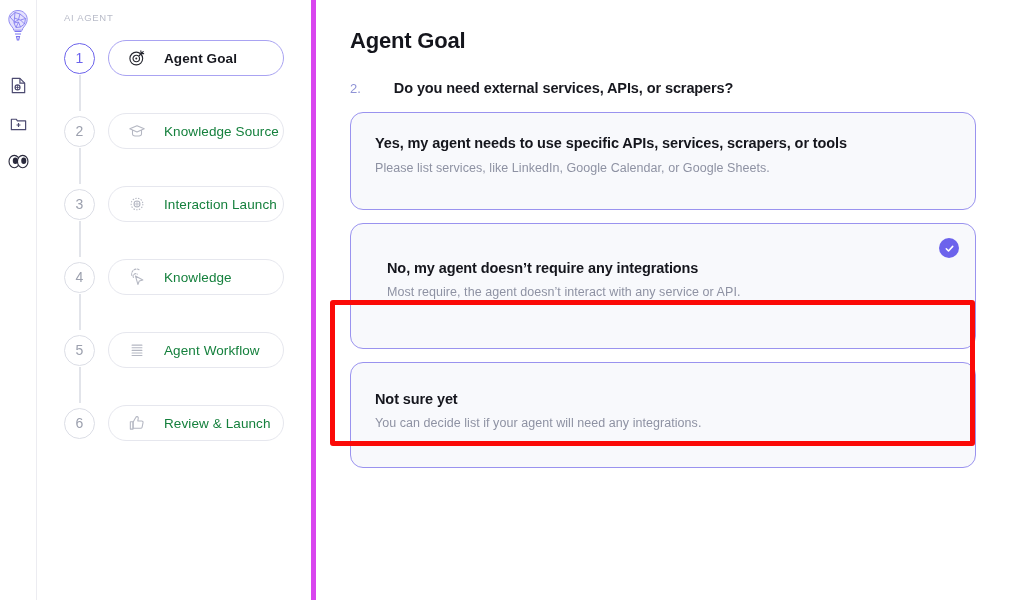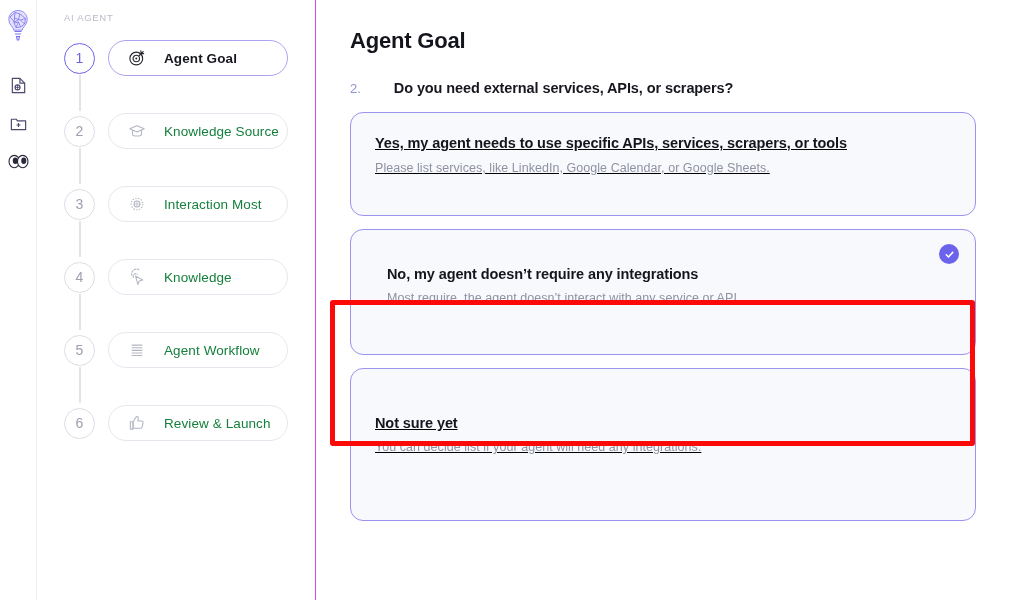--- a/index.html
+++ b/index.html
@@ -24,21 +24,21 @@
   .rail-btn {
     width: 30px; height: 34px; margin-bottom: 4px;
     display: flex; align-items: center; justify-content: center;
     cursor: pointer;
   }
 
   
   .stepper {
     width: 279px; height: 600px;
     background: #ffffff;
-    border-right: 1px solid #d946ef;
+    border-right: 5px solid #d946ef;
     padding: 12px 0 0 0;
     flex: 0 0 279px;
     position: relative;
   }
   .stepper-caption {
     font-size: 9.5px; letter-spacing: 0.7px;
     color: #b9bcc9; font-weight: 400;
     padding-left: 27px; margin-bottom: 16px;
     text-transform: uppercase;
   }
@@ -104,43 +104,43 @@
   .card {
     background: #f8f9fc;
     border: 1.2px solid #e3e5ee;
     border-radius: 13px;
     padding: 22px 24px 22px 24px;
     margin-bottom: 13px;
     position: relative;
     cursor: pointer;
   }
   .card.selected { border-color: #9a93ef; padding-left: 36px; }
-  .card.outlined { border-color: #9a93ef; text-decoration: underline; }
+  .card.outlined { border-color: #9a93ef; }
   .card-title {
     font-size: 14.5px; font-weight: 700; color: #15161d;
     letter-spacing: -0.1px; margin-bottom: 9px;
   }
   .card-desc { font-size: 12.5px; color: #8e92a3; letter-spacing: 0.05px; }
   .card.c1 { padding-bottom: 20px; }
   .card.c1 .card-title { margin-bottom: 10px; }
-  .card.c1 .card-desc { margin-bottom: 20px; }
+  .card.c1 .card-desc { margin-bottom: 14px; }
   .text-input {
     width: 100%; height: 35px;
     background: #ffffff;
     border: 1.1px solid #e3e5ee;
     border-radius: 18px;
     padding: 0 19px;
     font-size: 12.5px;
     font-family: "Liberation Sans", sans-serif;
     color: #4a4d5c;
     outline: none;
   }
   .text-input::placeholder { color: #9aa0b4; }
   .card.c2 { height: 126px; padding-top: 36px; }
-  .card.c3 { height: 153px; padding-top: 46px; }
+  .card.c3 { height: 106px; padding-top: 28px; }
 
   .check-badge {
     position: absolute; top: 14px; right: 16px;
     width: 20px; height: 20px; border-radius: 50%;
     background: #6c63ec;
     display: flex; align-items: center; justify-content: center;
   }
 
   
   .redbox {
@@ -232,21 +232,21 @@
         <div class="step-row">
           <div class="step-num">3</div>
           <div class="step-pill">
             <span class="step-ico">
               <svg width="18" height="18" viewBox="0 0 20 20" fill="none" stroke="#b4b7c2" stroke-width="1.15">
                 <circle cx="10" cy="10" r="6.5" stroke-dasharray="1.6 1.5"></circle>
                 <circle cx="10" cy="10" r="3.3"></circle>
                 <path d="M10 6.7v6.6M6.7 10h6.6" stroke-width="0.85"></path>
               </svg>
             </span>
-            <span class="step-label">Interaction Most</span>
+            <span class="step-label">Interaction Launch</span>
           </div>
         </div>
         <div class="connector" style="top: 182px; height: 36px;"></div>
         <div class="step-row">
           <div class="step-num">4</div>
           <div class="step-pill">
             <span class="step-ico">
               <svg width="18" height="18" viewBox="0 0 20 20" fill="none" stroke="#b4b7c2" stroke-width="1.15" stroke-linecap="round">
                 <path d="M4.3 8.4a5.5 5.5 0 0 1 8.4-6.2M6 10.6a3 3 0 0 1 4.4-3.8" stroke-dasharray="2.2 1.4"></path>
                 <path d="M8.3 8.9l8.2 4.4-4 1.1-1.5 3.9z" stroke-linejoin="round"></path>

